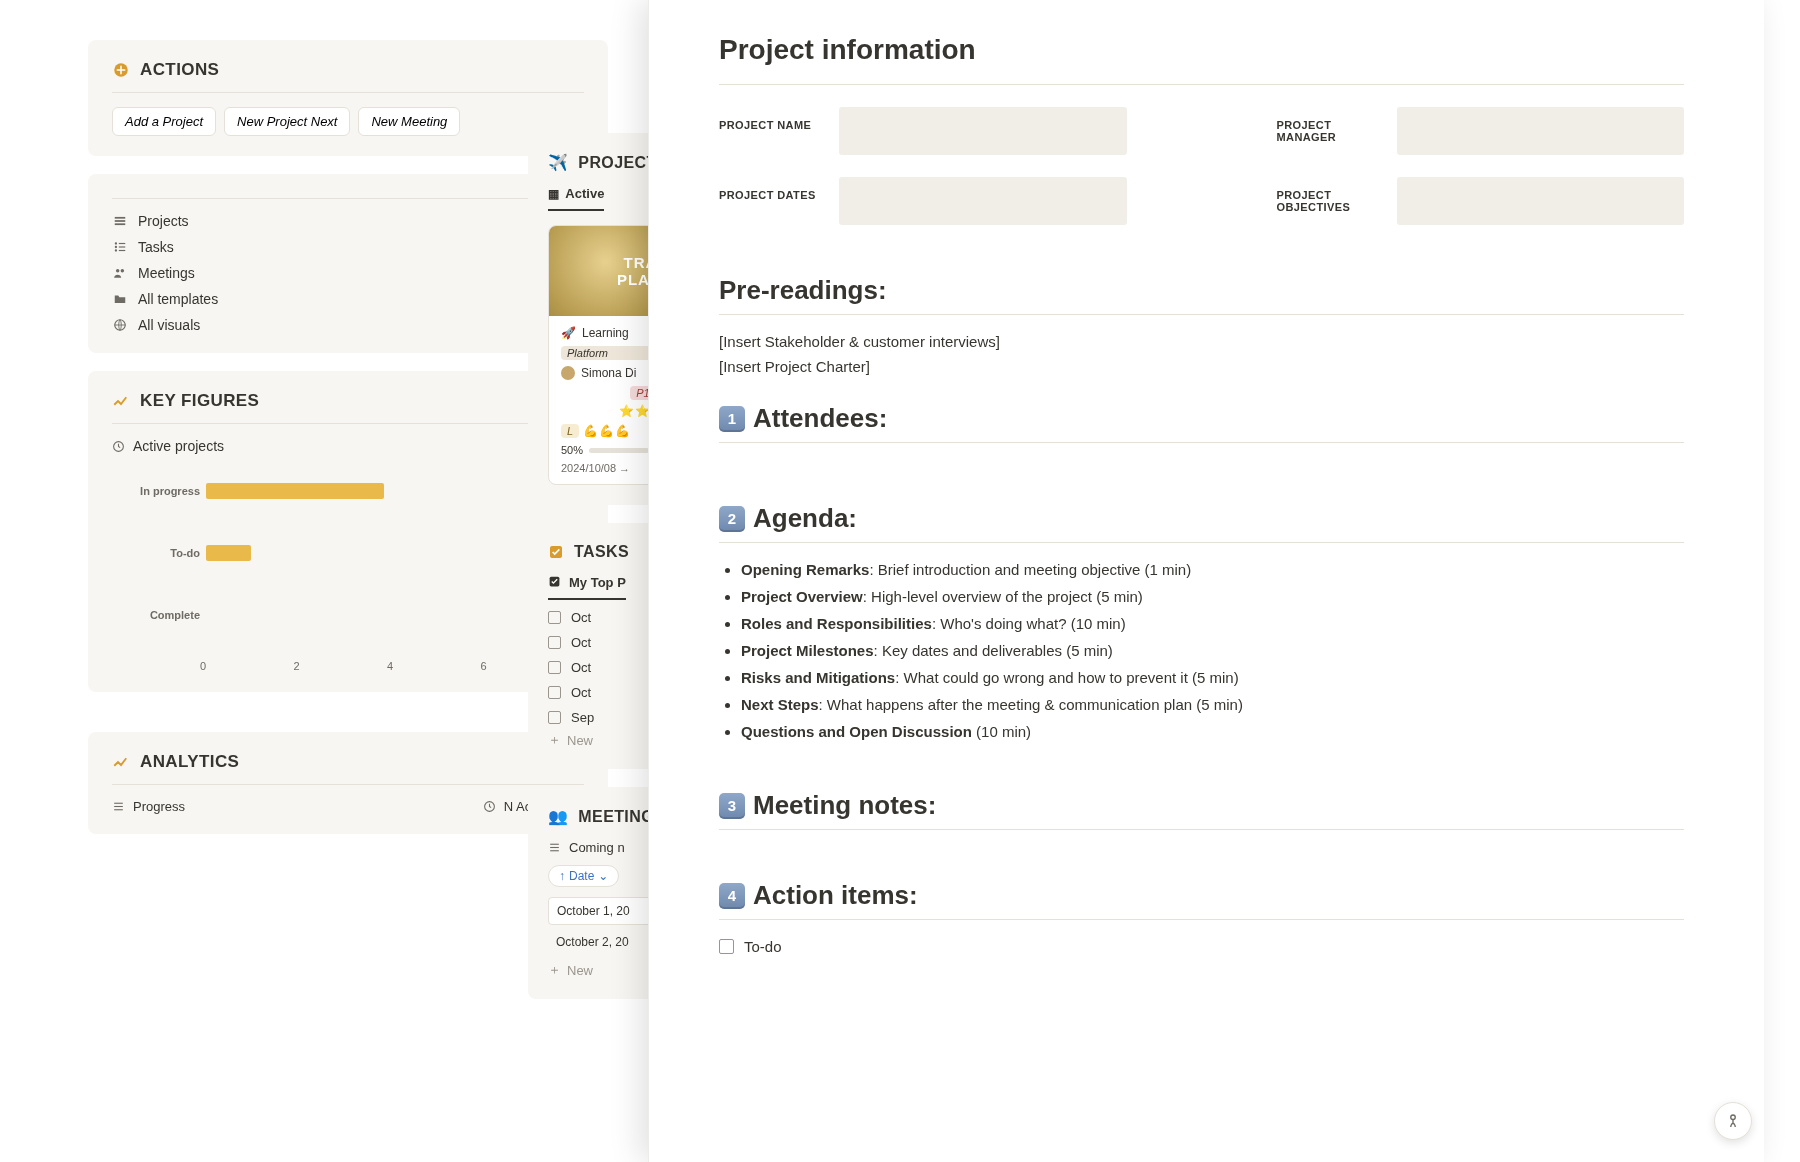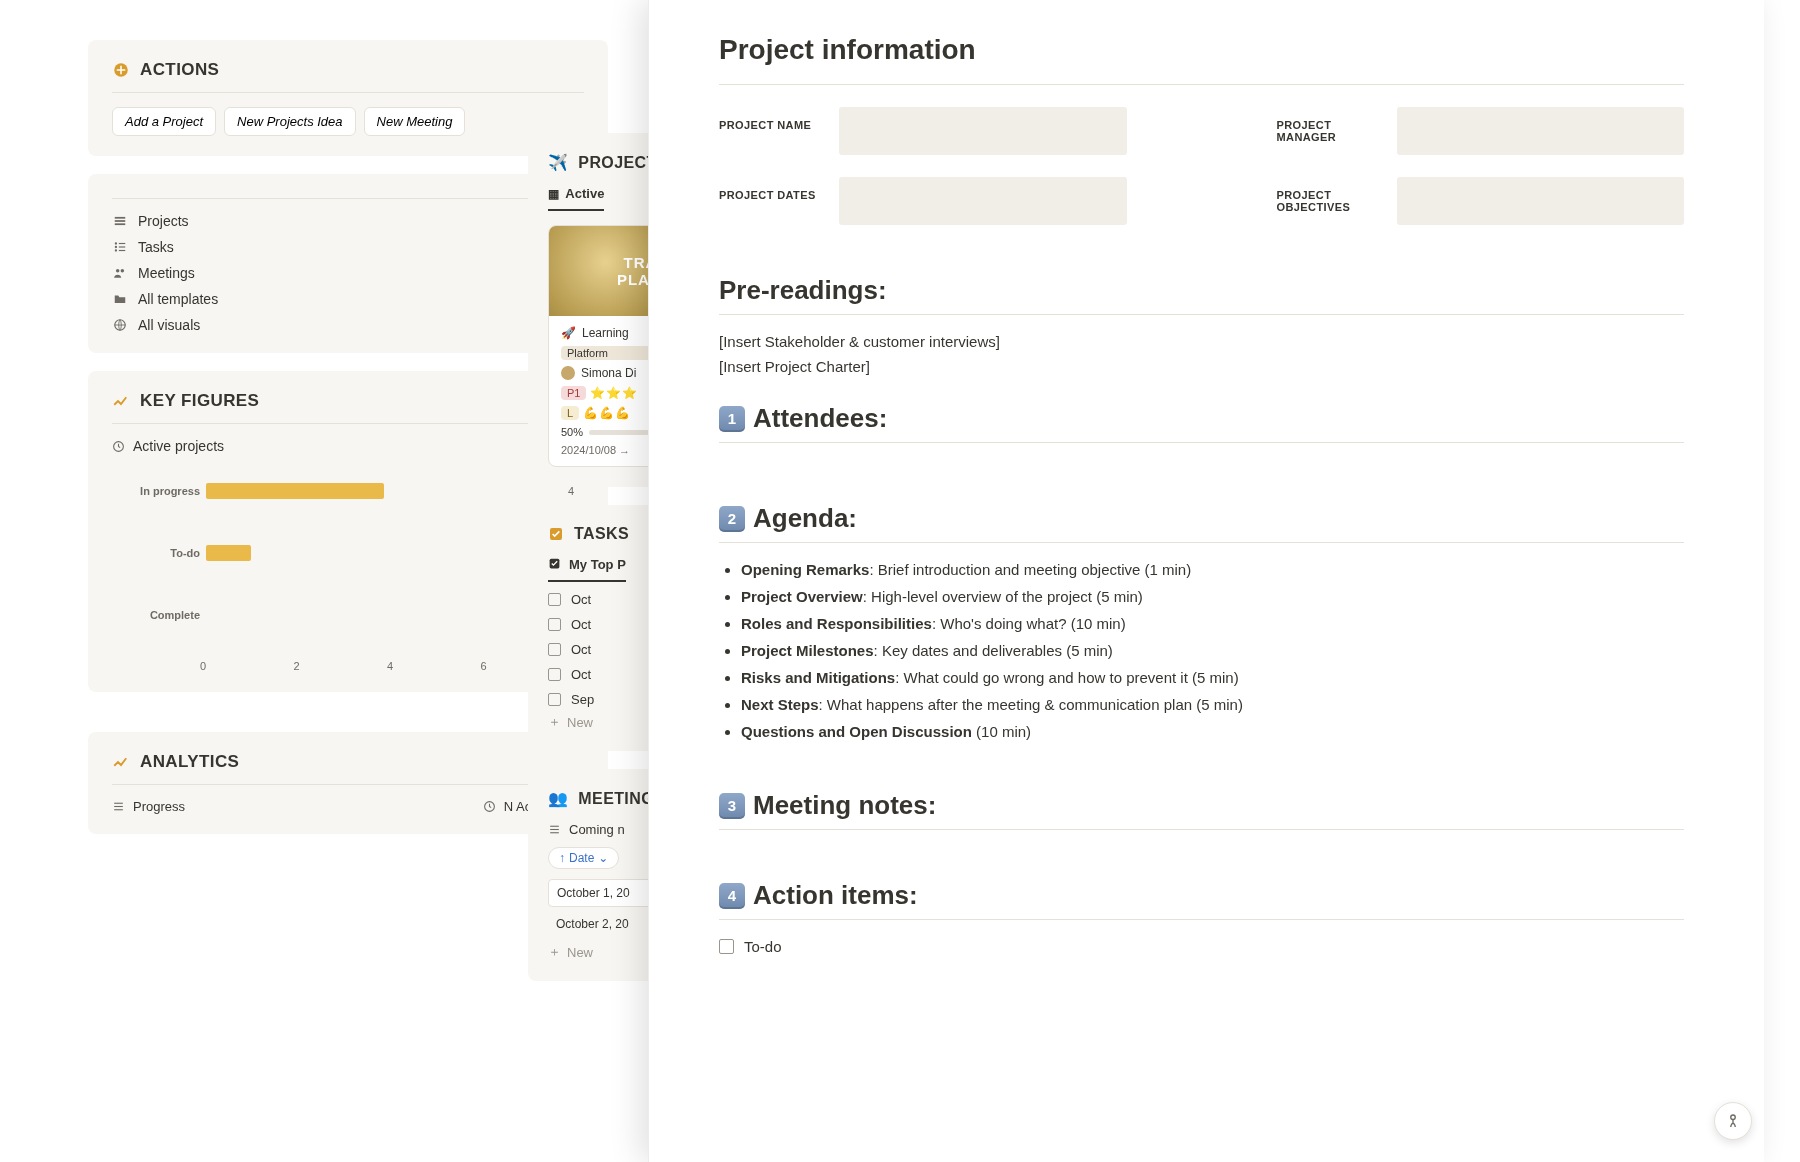--- a/index.html
+++ b/index.html
@@ -143,21 +143,21 @@
   width: 190px;
 }
 .proj-cover {
   height: 90px;
   background: radial-gradient(circle at 30% 40%, #e7d08f 0%, #b59a4e 45%, #6c5a27 100%);
   display: flex; align-items: center; justify-content: center;
   color: #fff; font-weight: 700; letter-spacing: 1px; font-size: 15px;
   text-align: center;
 }
 .proj-body { padding: 10px 12px; font-size: 12px; display: flex; flex-direction: column; gap: 6px; }
-.pill { display:inline-block; background:#eee7d9; padding:1px 6px; border-radius:4px; font-size:11px; }
+.pill { display:inline-block; background:#eee7d9; padding:1px 6px; border-radius:4px; font-size:11px;font-style:italic; }
 .pill.red { background:#f6dada; color:#a33b3b; }
 .pill.yel { background:#f5ecd2; color:#7a6320; }
 .owner { display:flex; align-items:center; gap:6px; }
 .avatar { width:14px; height:14px; border-radius:50%; background:#c7a76b; }
 .emojis { letter-spacing:1px; }
 .progress { display:flex; align-items:center; gap:6px; font-size:11px; }
 .progress .track { flex:0 0 60px; height:5px; background:#e5e1d8; border-radius:3px; overflow:hidden; }
 .progress .fill { height:100%; background:#4a8f5a; }
 .card-date { font-size:11px; color:#6e6b64; }
 
@@ -256,21 +256,21 @@
           <svg width="18" height="18" viewBox="0 0 24 24">
               <circle cx="12" cy="12" r="9" fill="#d99b2b"></circle>
               <path d="M12 7v10M7 12h10" stroke="#fff" stroke-width="2" stroke-linecap="round"></path>
             </svg>
         </span>
         <span>ACTIONS</span>
       </div>
       <div class="divider"></div>
       <div class="chips">
         <button class="chip">Add a Project</button>
-        <button class="chip">New Projects Idea</button>
+        <button class="chip">New Project Next</button>
         <button class="chip">New Meeting</button>
       </div>
     </div>
 
     <div class="block">
       <div class="divider"></div>
       <div class="navlist">
         <div class="navrow">
           <span class="ic">
               <svg width="14" height="14" viewBox="0 0 24 24">
@@ -429,21 +429,21 @@
           <div class="proj-body">
             <div style="display:flex;align-items:center;gap:6px;">
               <span>🚀</span>
               <span>Learning</span>
             </div>
             <span class="pill">Platform</span>
             <div class="owner">
               <span class="avatar"></span>
               <span>Simona Di</span>
             </div>
-            <div style="display:flex;gap:4px;align-items:center;">
+            <div style="display:flex;gap:4px;align-items:center;flex-direction:column;">
               <span class="pill red">P1</span>
               <span class="emojis">⭐⭐⭐</span>
             </div>
             <div style="display:flex;gap:4px;align-items:center;">
               <span class="pill yel">L</span>
               <span class="emojis">💪💪💪</span>
             </div>
             <div class="progress">
               <span>50%</span>
               <span class="track"><span class="fill" style="width:50%"></span></span>

